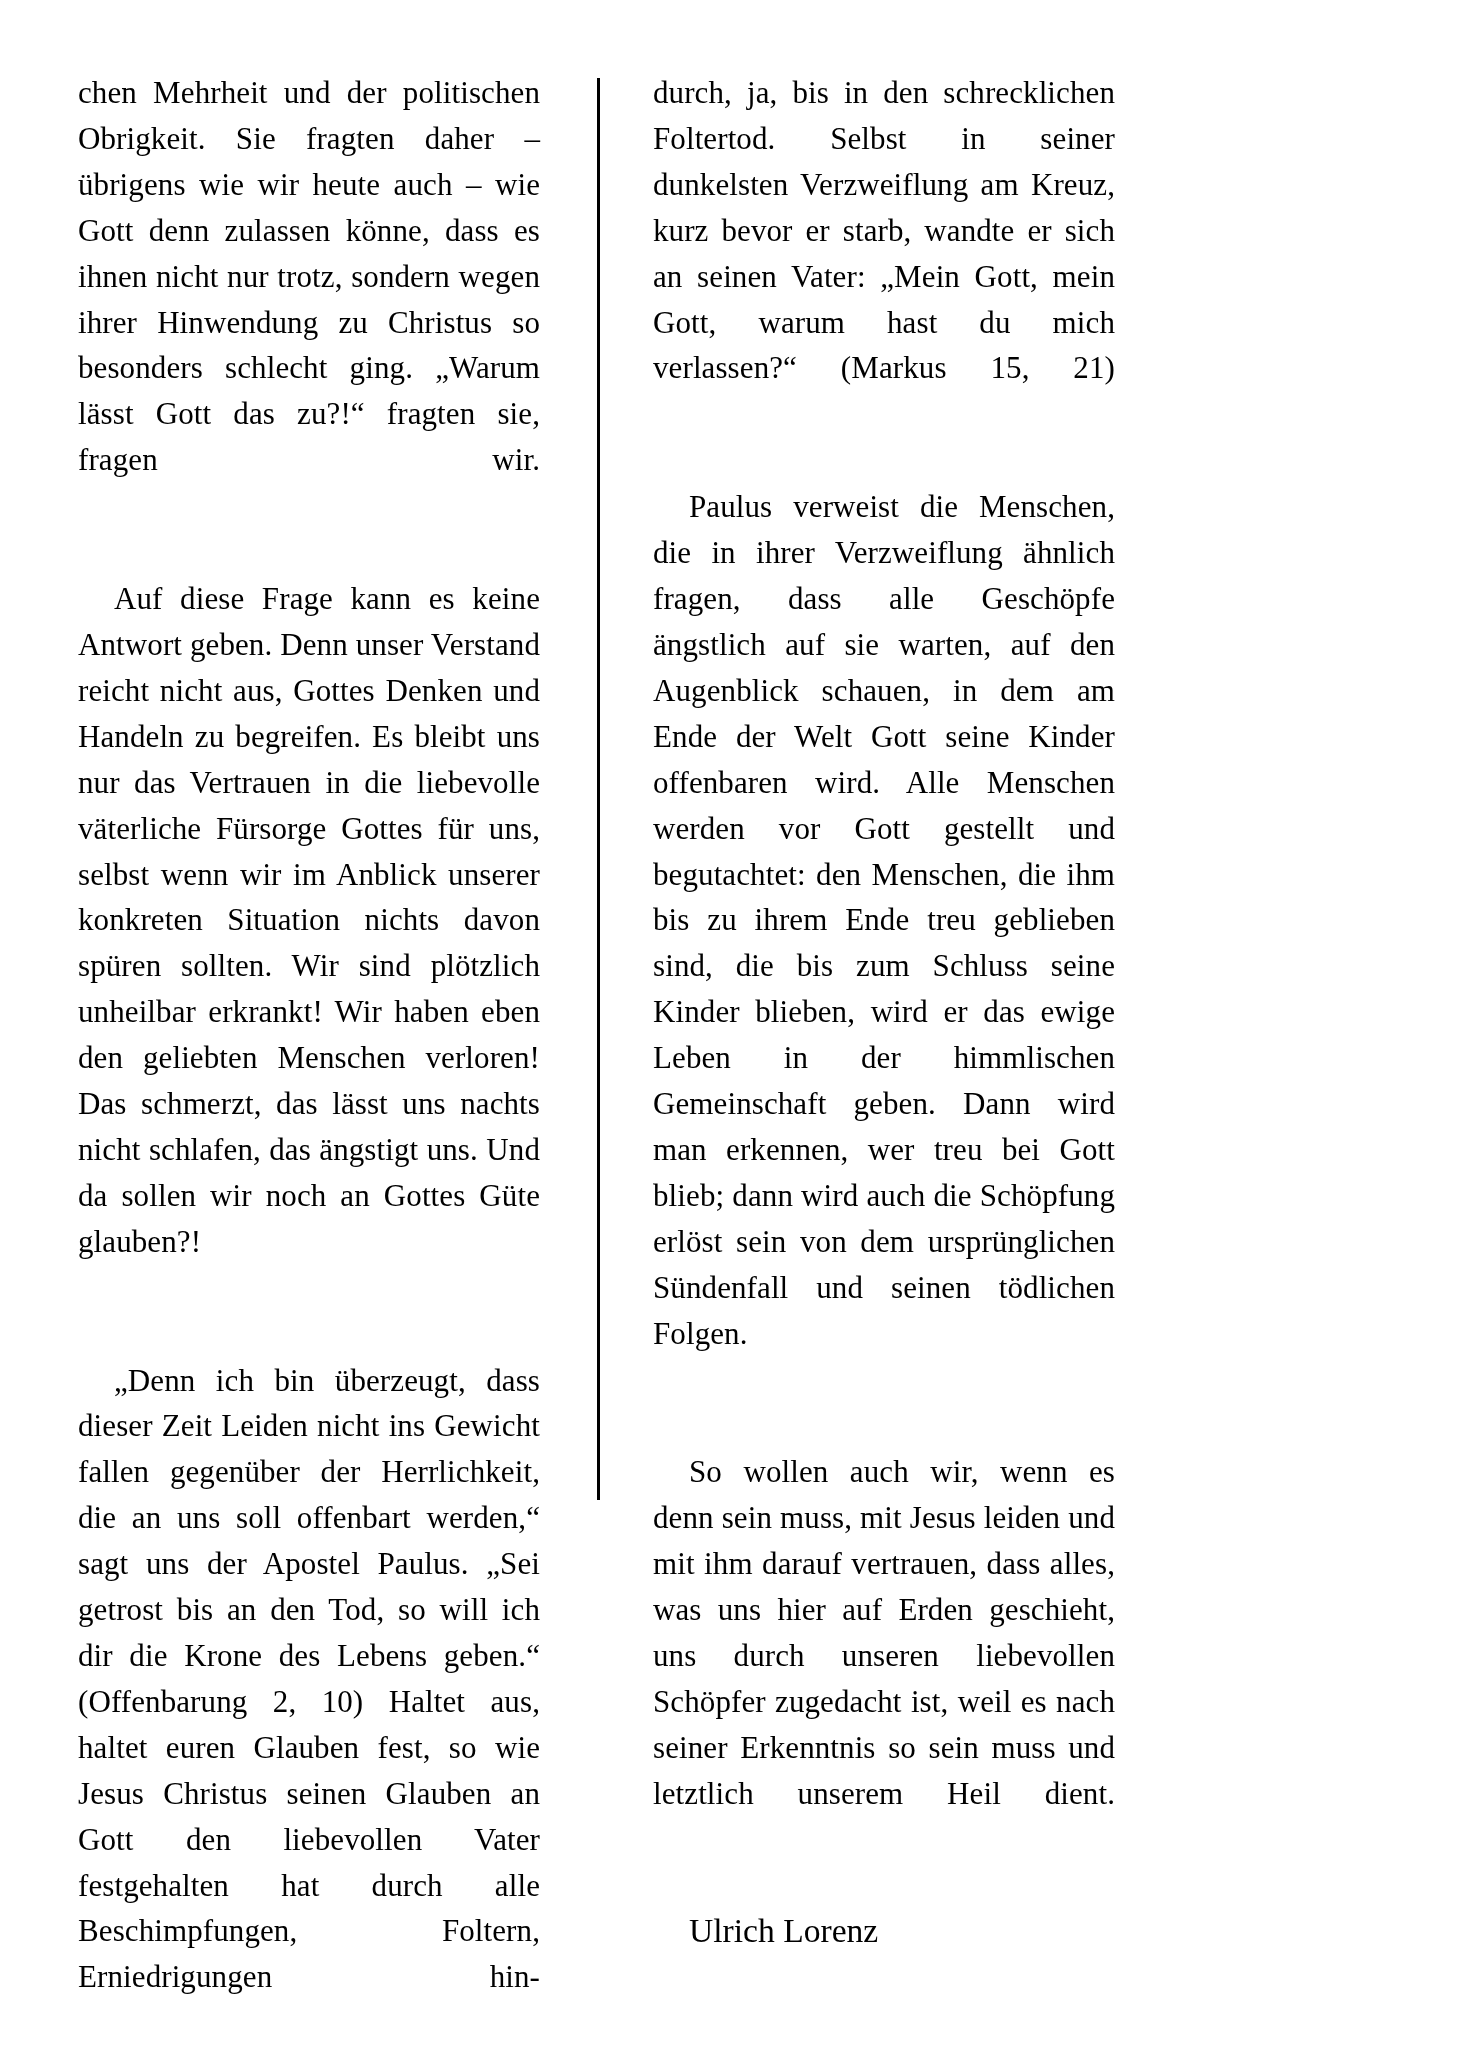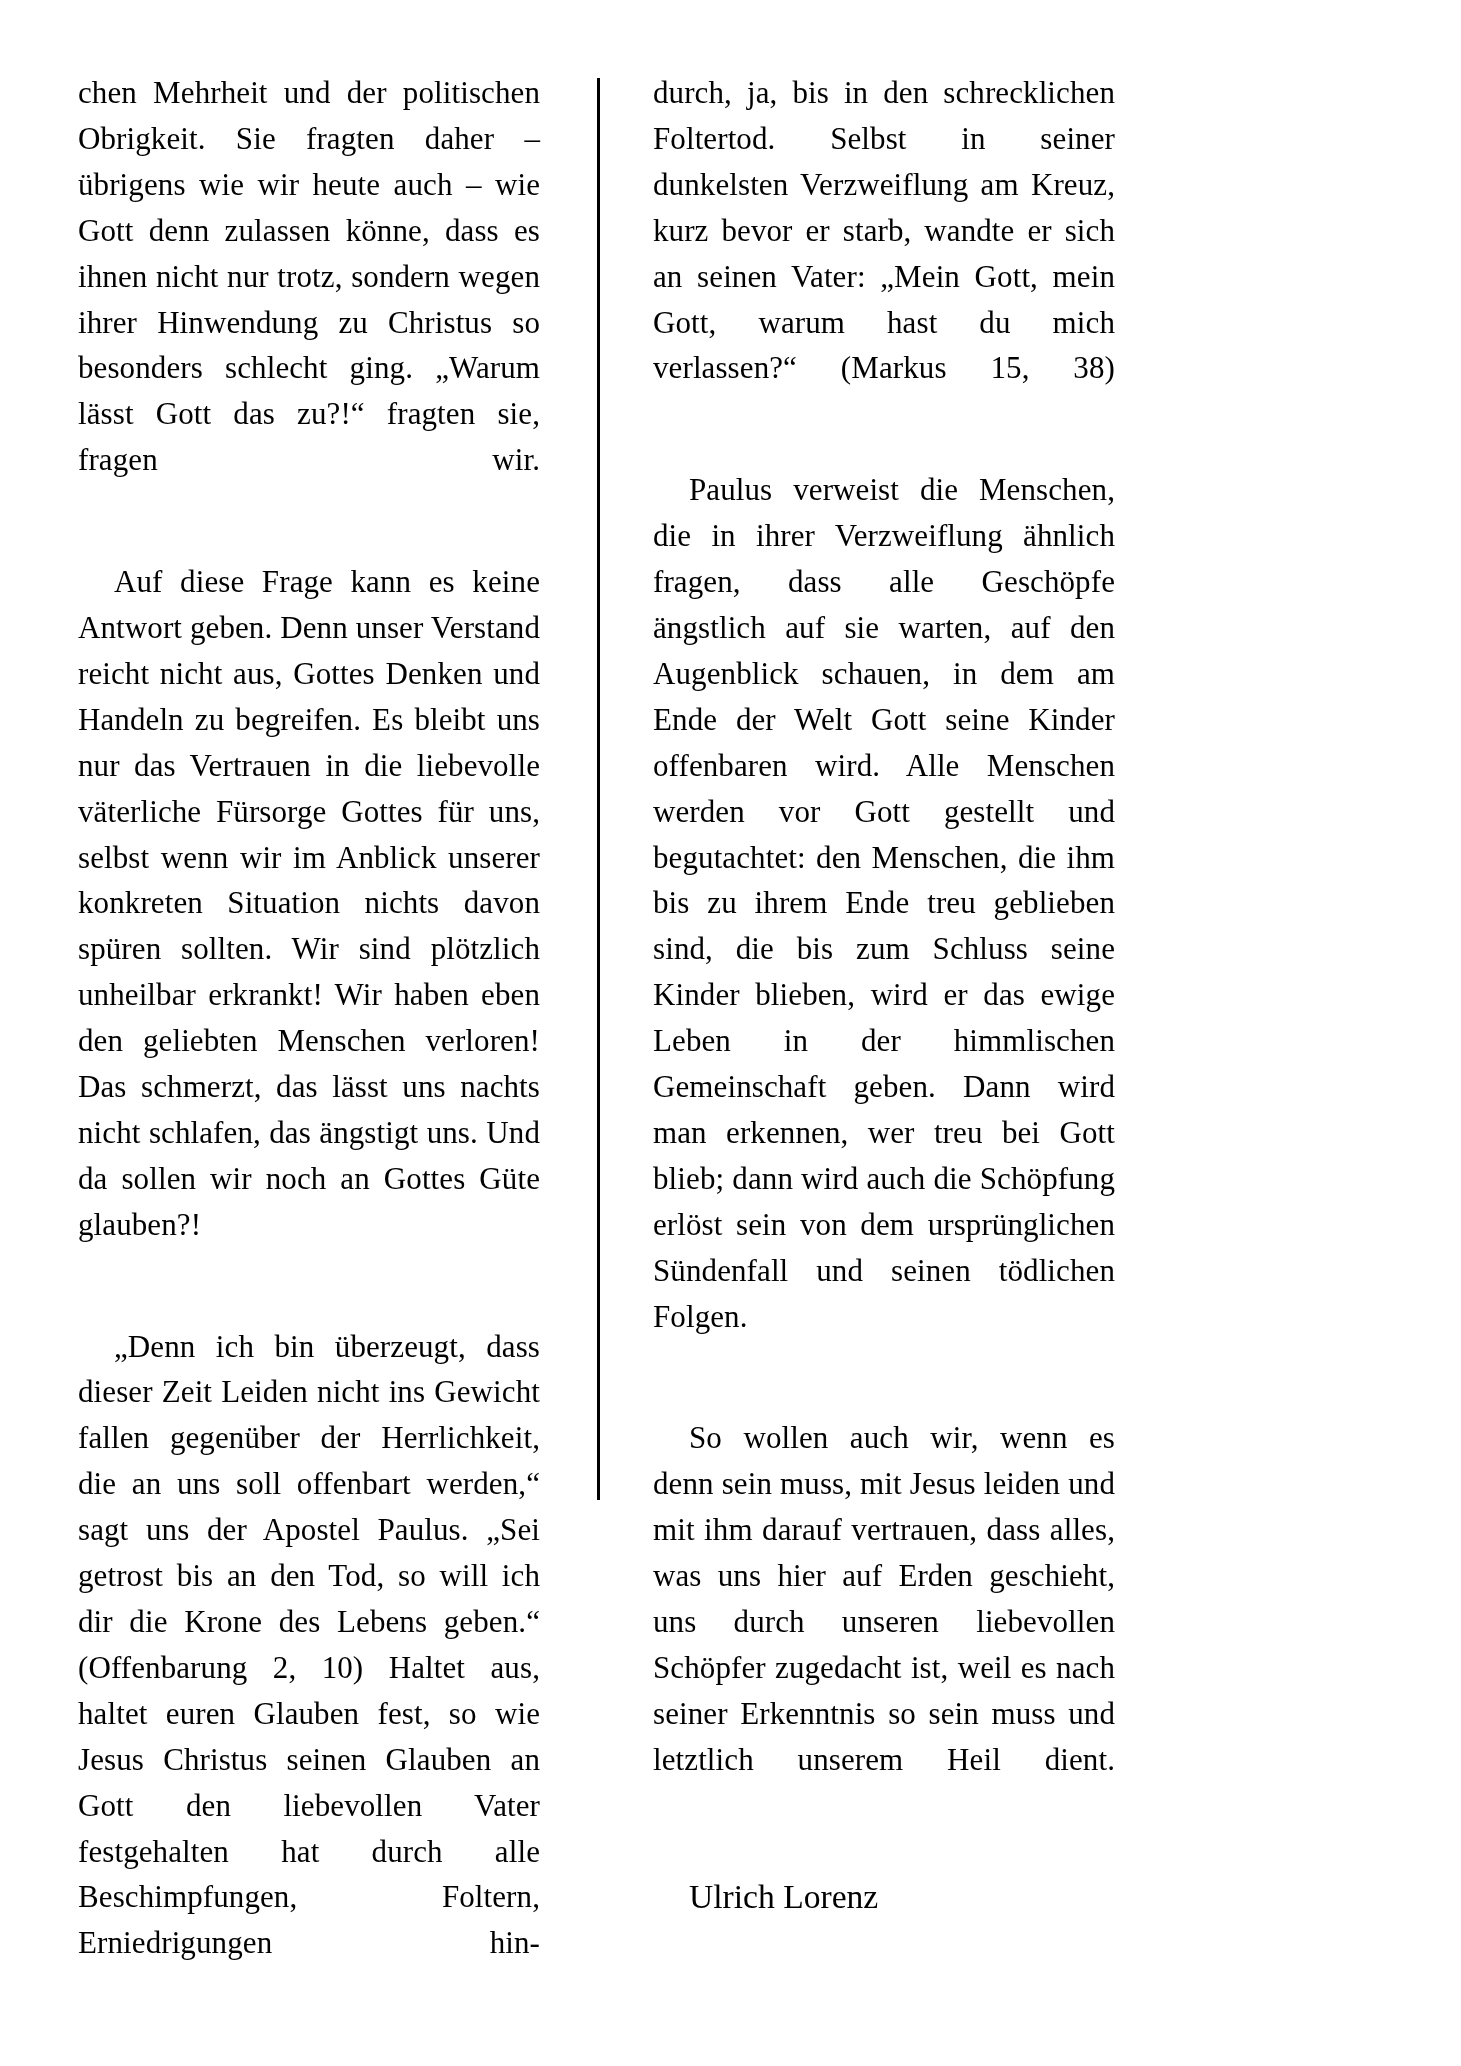--- a/index.html
+++ b/index.html
@@ -58,21 +58,21 @@
     font-size: 31px;
     line-height: 45.9px;
     text-align: justify;
     text-justify: inter-word;
     -webkit-hyphens: none;
     hyphens: none;
     word-spacing: 0;
     letter-spacing: 0.1px;
   }
   p.para + p.para {
-    margin-top: 30px;
+    margin-top: 47px;
   }
   p.para.indent {
     text-indent: 36px;
   }
   
   p.para::after {
     content: "";
     display: inline-block;
     width: 100%;
   }
@@ -95,20 +95,20 @@
 
     <div class="column-divider"></div>
 
     <div class="column column-left">
       <p class="para">chen Mehrheit und der politischen Obrigkeit. Sie fragten daher – übrigens wie wir heute auch – wie Gott denn zulassen könne, dass es ihnen nicht nur trotz, sondern wegen ihrer Hinwendung zu Christus so besonders schlecht ging. „Warum lässt Gott das zu?!“ fragten sie, fragen wir.</p>
       <p class="para indent">Auf diese Frage kann es keine Antwort geben. Denn unser Verstand reicht nicht aus, Gottes Denken und Handeln zu begreifen. Es bleibt uns nur das Vertrauen in die liebevolle väterliche Fürsorge Gottes für uns, selbst wenn wir im Anblick unserer konkreten Situation nichts davon spüren sollten. Wir sind plötzlich unheilbar erkrankt! Wir haben eben den geliebten Menschen verloren! Das schmerzt, das lässt uns nachts nicht schlafen, das ängstigt uns. Und da sollen wir noch an Gottes Güte glauben?!</p>
       <p class="para indent">„Denn ich bin überzeugt, dass dieser Zeit Leiden nicht ins Gewicht fallen gegenüber der Herrlichkeit, die an uns soll offenbart werden,“ sagt uns der Apostel Paulus. „Sei getrost bis an den Tod, so will ich dir die Krone des Lebens geben.“ (Offenbarung 2, 10) Haltet aus, haltet euren Glauben fest, so wie Jesus Christus seinen Glauben an Gott den liebevollen Vater festgehalten hat durch alle Beschimpfungen, Foltern, Erniedrigungen hin-</p>
     </div>
 
     <div class="column column-right">
-      <p class="para">durch, ja, bis in den schrecklichen Foltertod. Selbst in seiner dunkelsten Verzweiflung am Kreuz, kurz bevor er starb, wandte er sich an seinen Vater: „Mein Gott, mein Gott, warum hast du mich verlassen?“ (Markus 15, 38)</p>
+      <p class="para">durch, ja, bis in den schrecklichen Foltertod. Selbst in seiner dunkelsten Verzweiflung am Kreuz, kurz bevor er starb, wandte er sich an seinen Vater: „Mein Gott, mein Gott, warum hast du mich verlassen?“ (Markus 15, 21)</p>
       <p class="para indent">Paulus verweist die Menschen, die in ihrer Verzweiflung ähnlich fragen, dass alle Geschöpfe ängstlich auf sie warten, auf den Augenblick schauen, in dem am Ende der Welt Gott seine Kinder offenbaren wird. Alle Menschen werden vor Gott gestellt und begutachtet: den Menschen, die ihm bis zu ihrem Ende treu geblieben sind, die bis zum Schluss seine Kinder blieben, wird er das ewige Leben in der himmlischen Gemeinschaft geben. Dann wird man erkennen, wer treu bei Gott blieb; dann wird auch die Schöpfung erlöst sein von dem ursprünglichen Sündenfall und seinen tödlichen Folgen.</p>
       <p class="para indent">So wollen auch wir, wenn es denn sein muss, mit Jesus leiden und mit ihm darauf vertrauen, dass alles, was uns hier auf Erden geschieht, uns durch unseren liebevollen Schöpfer zugedacht ist, weil es nach seiner Erkenntnis so sein muss und letztlich unserem Heil dient.</p>
       <p class="signature">Ulrich Lorenz</p>
     </div>
 
   </div>
 </div>
 
 </body></html>

